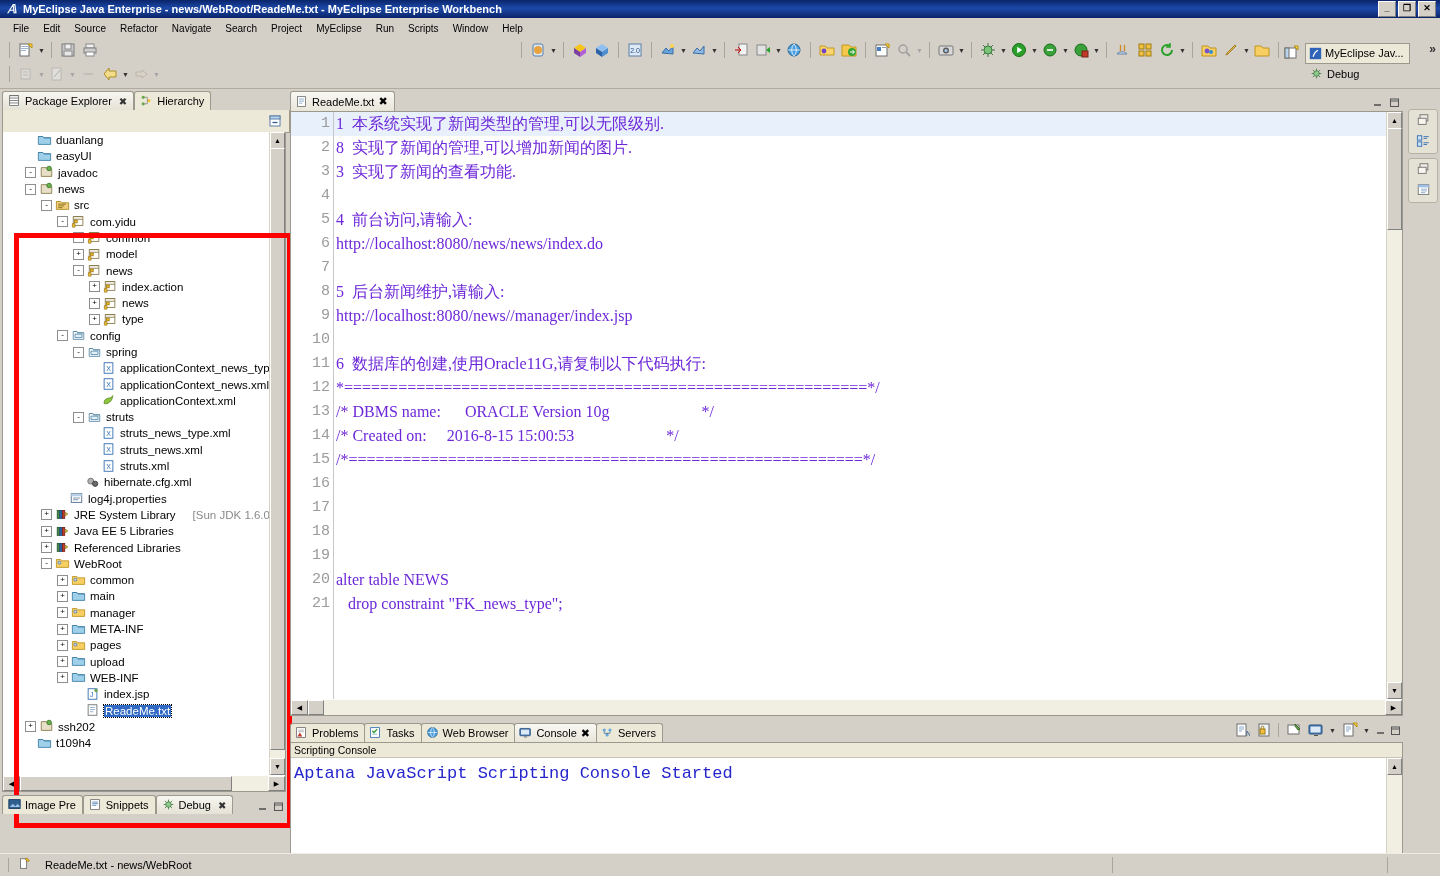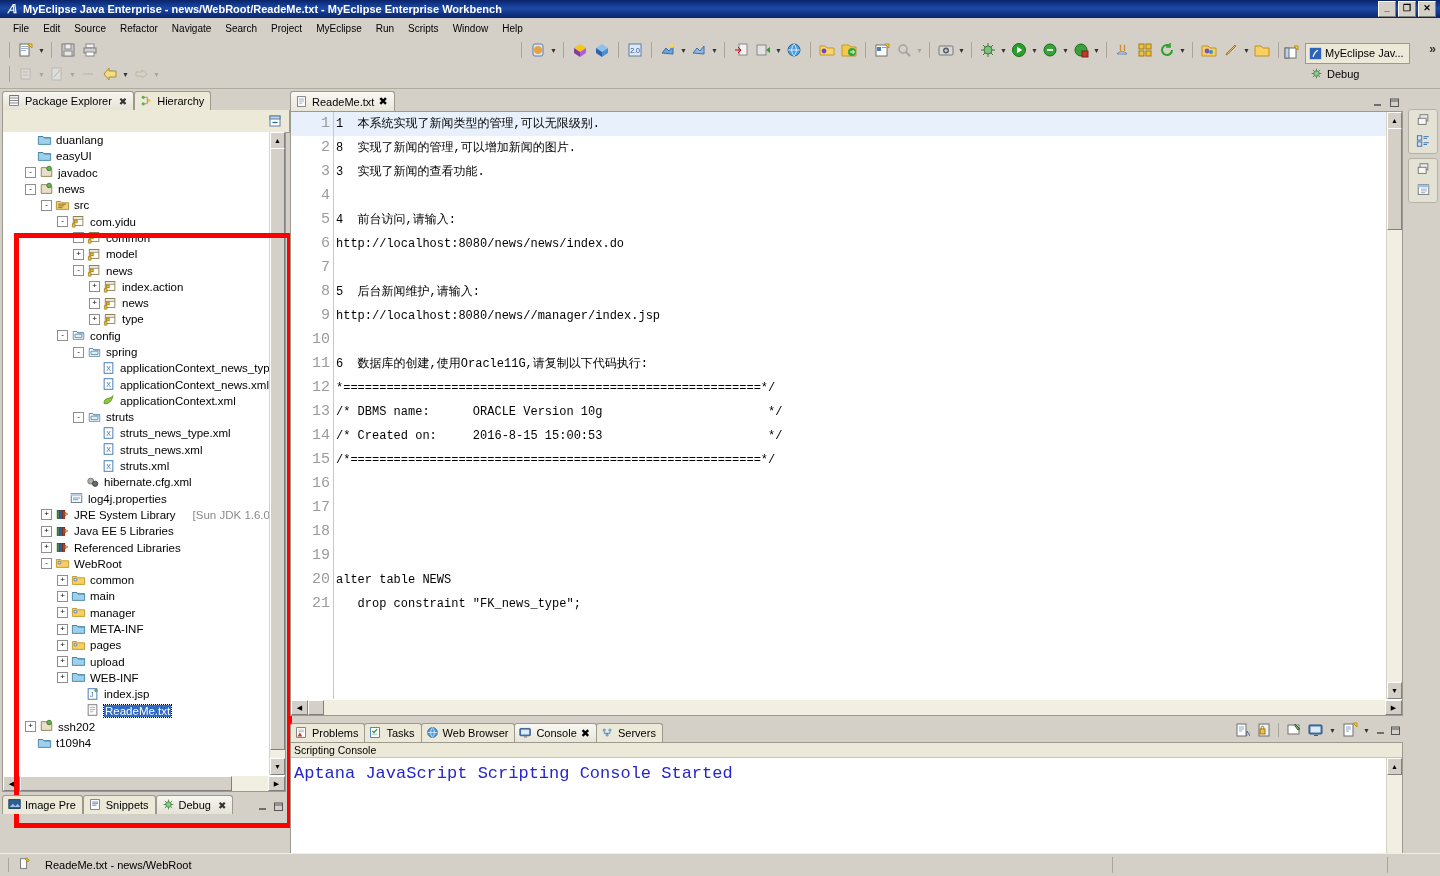--- a/index.html
+++ b/index.html
@@ -92,22 +92,22 @@
   .editorpane{position:absolute;left:290px;top:2px;width:1113px;height:625px;}
   .etabs{height:20px;display:flex;align-items:flex-end;position:relative;}
   .etab{display:flex;align-items:center;gap:4px;height:19px;padding:0 6px 0 4px;font-size:11px;
     background:linear-gradient(to bottom,#f9f8f3,#e8e5d9);border:1px solid #9c998e;border-bottom:none;
     border-radius:3px 3px 0 0;}
   .etab-btns{position:absolute;right:3px;bottom:3px;display:flex;gap:5px;}
   .editorbox{position:absolute;left:0;top:20px;right:0;bottom:0;background:#fff;border:1px solid #9c998e;}
   .gutter{position:absolute;left:0;top:0;width:42px;bottom:16px;background:#fff;
     border-right:1px solid #c7c7c7;}
   .code{position:absolute;left:43px;top:0;right:16px;bottom:16px;overflow:hidden;background:#fff;}
-  .cline{height:24px;line-height:24px;white-space:pre;font-family:Liberation Mono, monospace;
-    font-size:12px;color:#000000;padding-left:2px;}
+  .cline{height:24px;line-height:24px;white-space:pre;font-family:Liberation Serif, serif;
+    font-size:16px;color:#6d28d9;padding-left:2px;}
   .cline.hl{background:#e8f0fb;}
   .gline{height:24px;line-height:24px;text-align:right;padding-right:3px;color:#9b9b9b;font-size:15px;
     font-family:"Liberation Mono","DejaVu Sans Mono",monospace;}
   .gline.hl{background:#e8f0fb;}
   
   .conpane{position:absolute;left:290px;top:633px;width:1113px;height:188px;}
   .ctabs{height:20px;display:flex;align-items:flex-end;position:relative;}
   .ctab{display:flex;align-items:center;gap:4px;height:18px;padding:0 6px 0 4px;font-size:11px;
     border:1px solid #9c998e;border-bottom:none;background:#ece9d8;border-radius:3px 3px 0 0;margin-right:-1px;}
   .ctab.active{background:linear-gradient(to bottom,#f9f8f3,#e8e5d9);}

